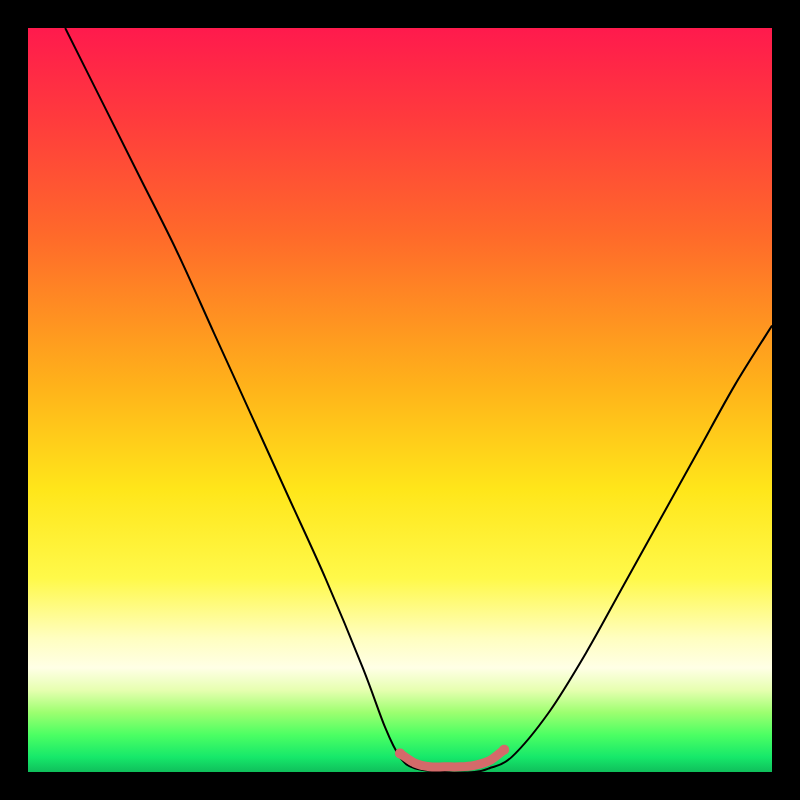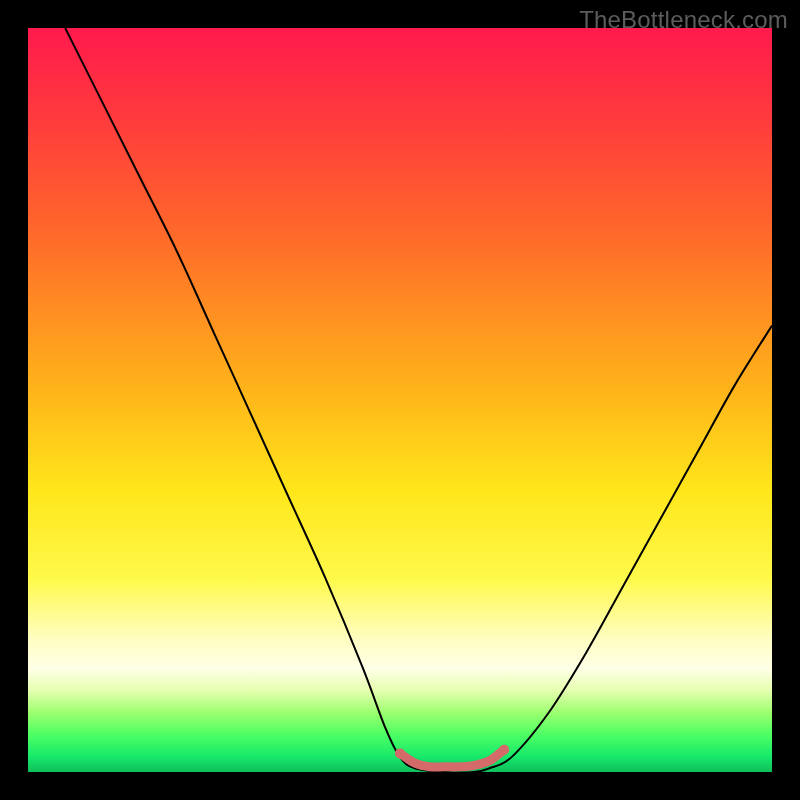--- a/index.html
+++ b/index.html
@@ -61,21 +61,20 @@
     width: 100%;
     height: 100%;
     z-index: 2;
   }
 </style>
 </head>
 <body>
 
 <div class="frame">
 
-  <div class="watermark">TheBottleneck.com</div>
 
   <div class="plot-area">
     <div class="gradient-bg"></div>
     <svg class="curves" viewBox="0 0 744 744" preserveAspectRatio="none">
       <path id="series-0" fill="none" stroke="#000000" stroke-width="2" d="M 37.20 0.00 C 43.40 12.40, 62.00 49.60, 74.40 74.40 C 86.80 99.20, 99.20 124.00, 111.60 148.80 C 124.00 173.60, 136.40 197.16, 148.80 223.20 C 161.20 249.24, 173.60 277.76, 186.00 305.04 C 198.40 332.32, 210.80 359.60, 223.20 386.88 C 235.60 414.16, 248.00 441.44, 260.40 468.72 C 272.80 496.00, 285.20 522.04, 297.60 550.56 C 310.00 579.08, 324.88 615.04, 334.80 639.84 C 344.72 664.64, 350.92 684.48, 357.12 699.36 C 363.32 714.24, 367.04 722.30, 372.00 729.12 C 376.96 735.94, 379.44 737.80, 386.88 740.28 C 394.32 742.76, 406.72 743.38, 416.64 744.00 C 426.56 744.62, 438.96 744.62, 446.40 744.00 C 453.84 743.38, 455.08 742.76, 461.28 740.28 C 467.48 737.80, 473.68 738.42, 483.60 729.12 C 493.52 719.82, 508.40 701.84, 520.80 684.48 C 533.20 667.12, 545.60 646.04, 558.00 624.96 C 570.40 603.88, 582.80 580.32, 595.20 558.00 C 607.60 535.68, 620.00 513.36, 632.40 491.04 C 644.80 468.72, 657.20 446.40, 669.60 424.08 C 682.00 401.76, 694.40 378.20, 706.80 357.12 C 719.20 336.04, 737.80 307.52, 744.00 297.60 "></path>
       <path id="series-1" fill="none" stroke="#d46a6a" stroke-width="9" stroke-linecap="round" stroke-linejoin="round" d="M 372.00 725.40 C 374.48 727.01, 381.92 732.84, 386.88 735.07 C 391.84 737.30, 396.80 738.17, 401.76 738.79 C 406.72 739.41, 411.68 738.79, 416.64 738.79 C 421.60 738.79, 426.56 739.04, 431.52 738.79 C 436.48 738.54, 441.44 738.30, 446.40 737.30 C 451.36 736.31, 456.32 735.44, 461.28 732.84 C 466.24 730.24, 473.68 723.54, 476.16 721.68 "></path>
       <g id="markers">
           <circle cx="372.00" cy="725.40" r="5" fill="#d46a6a"></circle>
           <circle cx="476.16" cy="721.68" r="5" fill="#d46a6a"></circle>
         </g>

